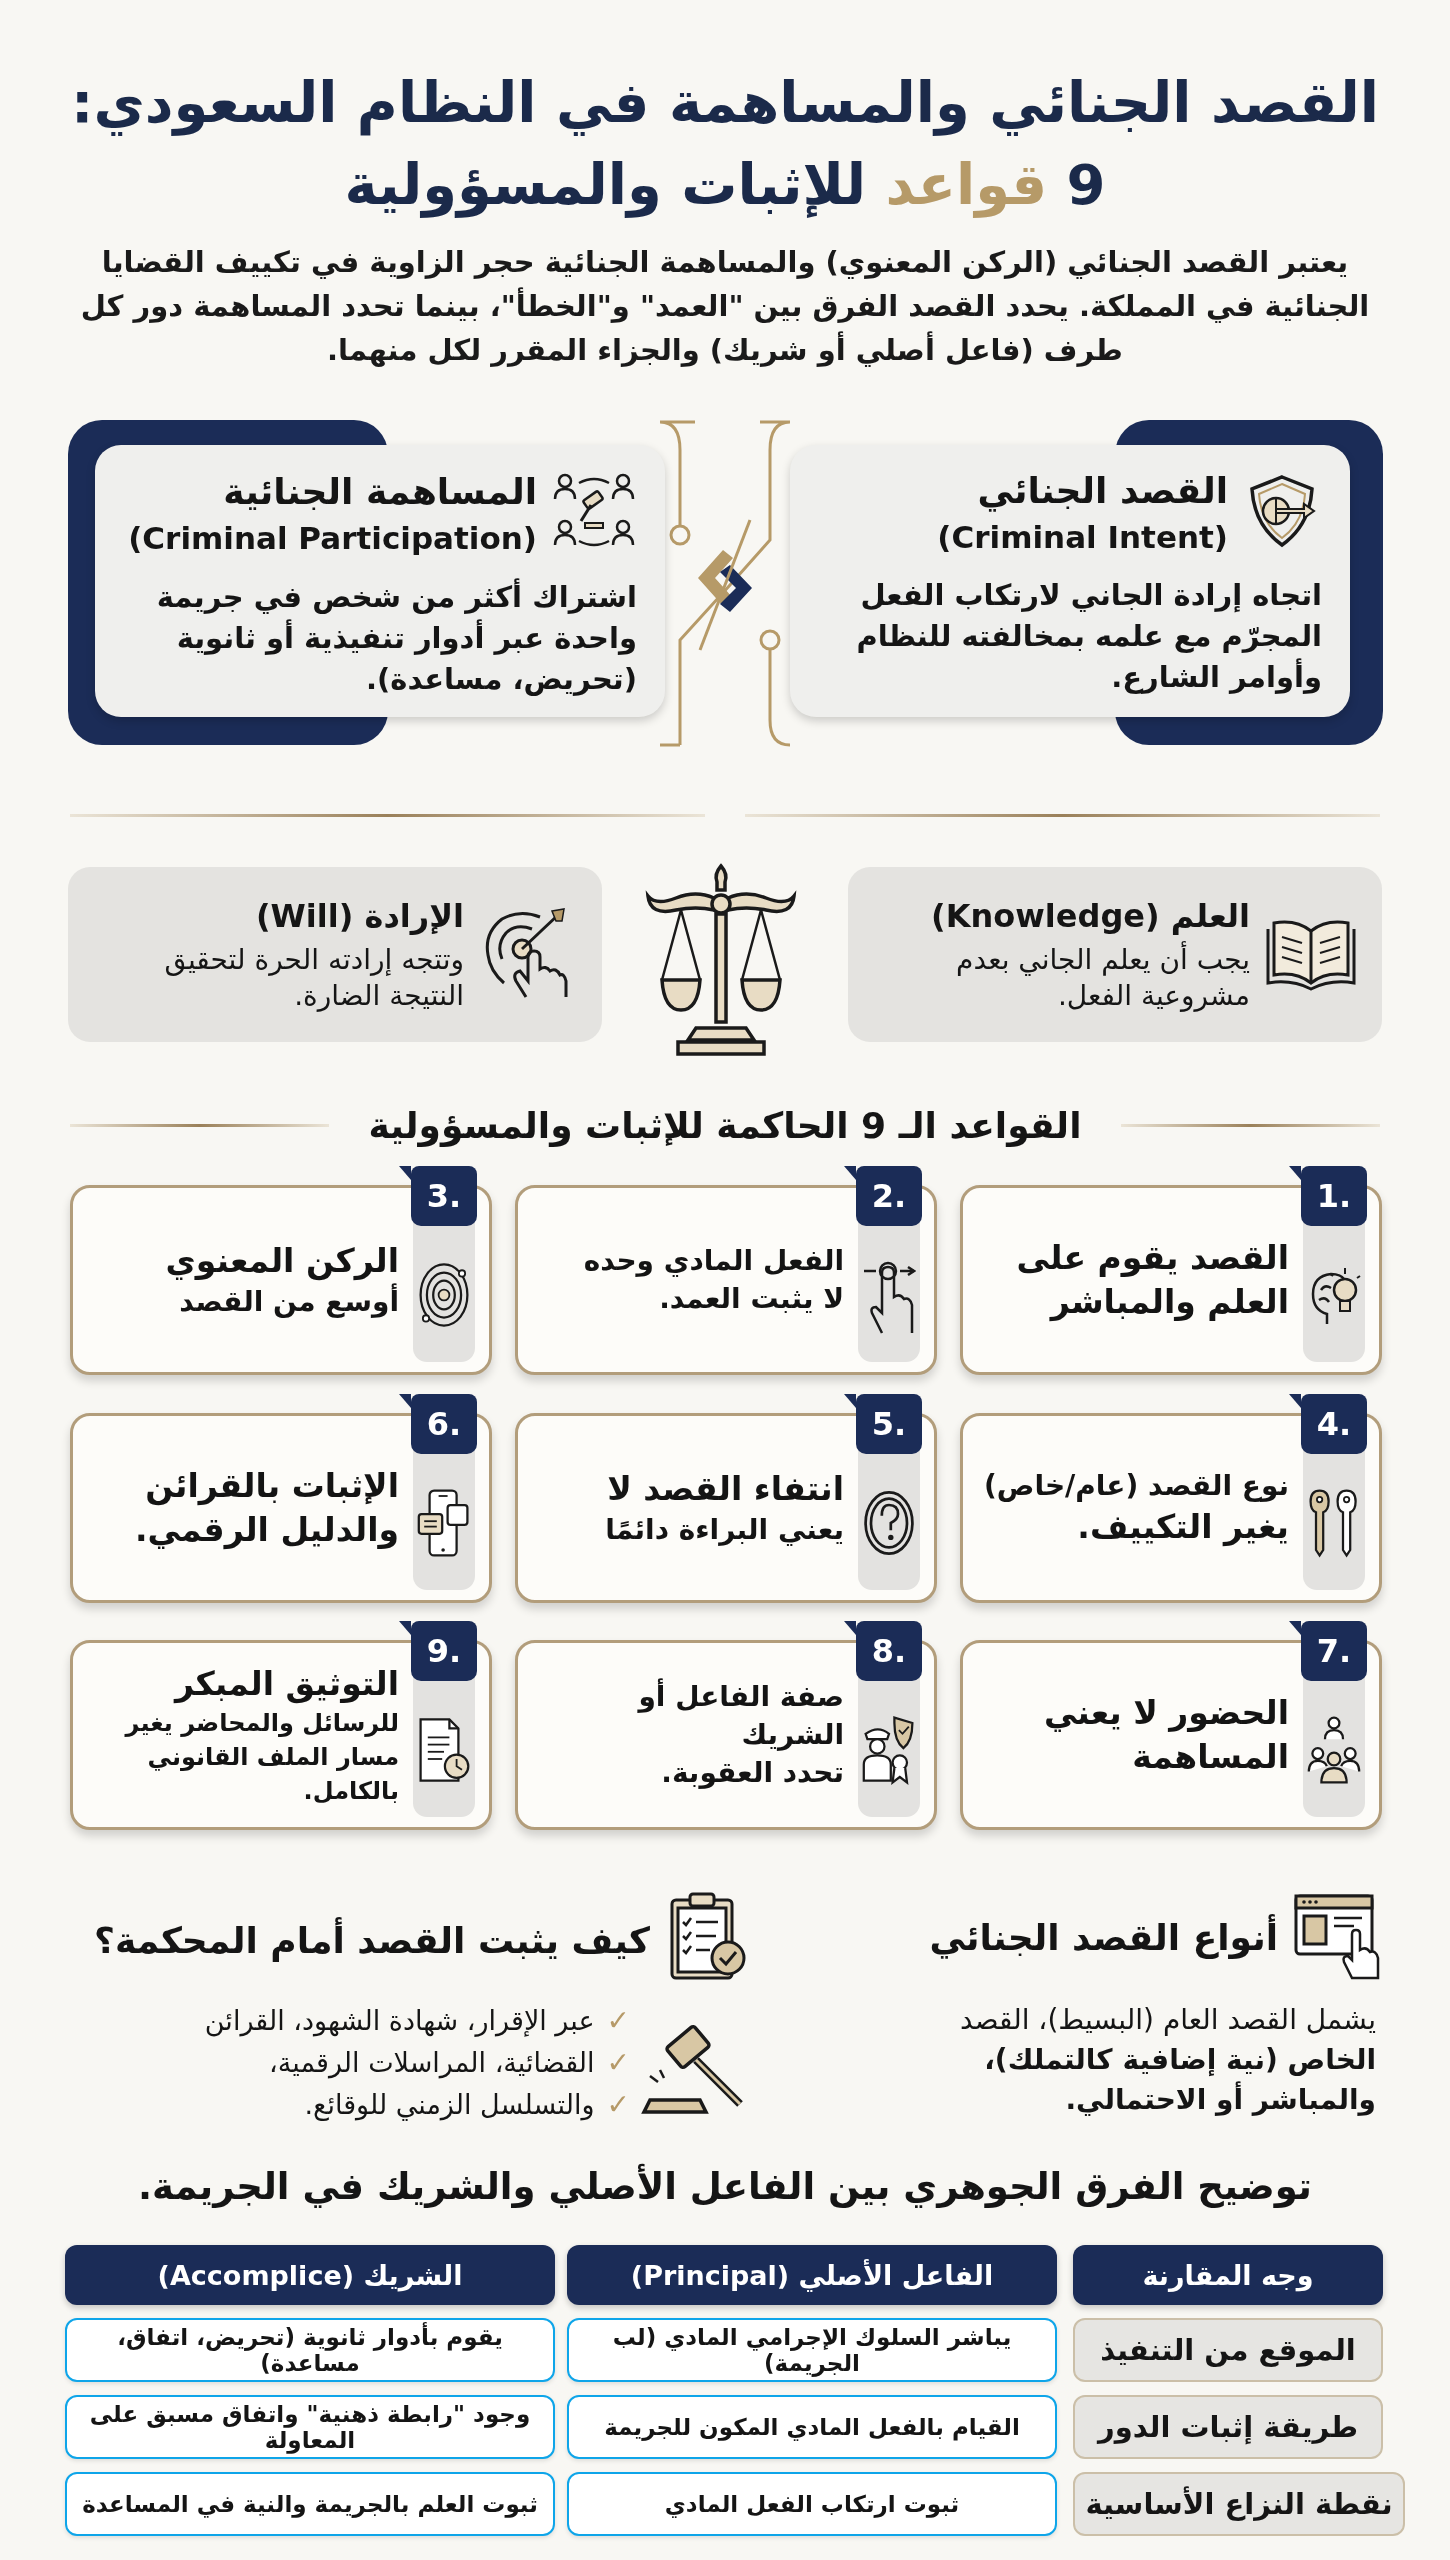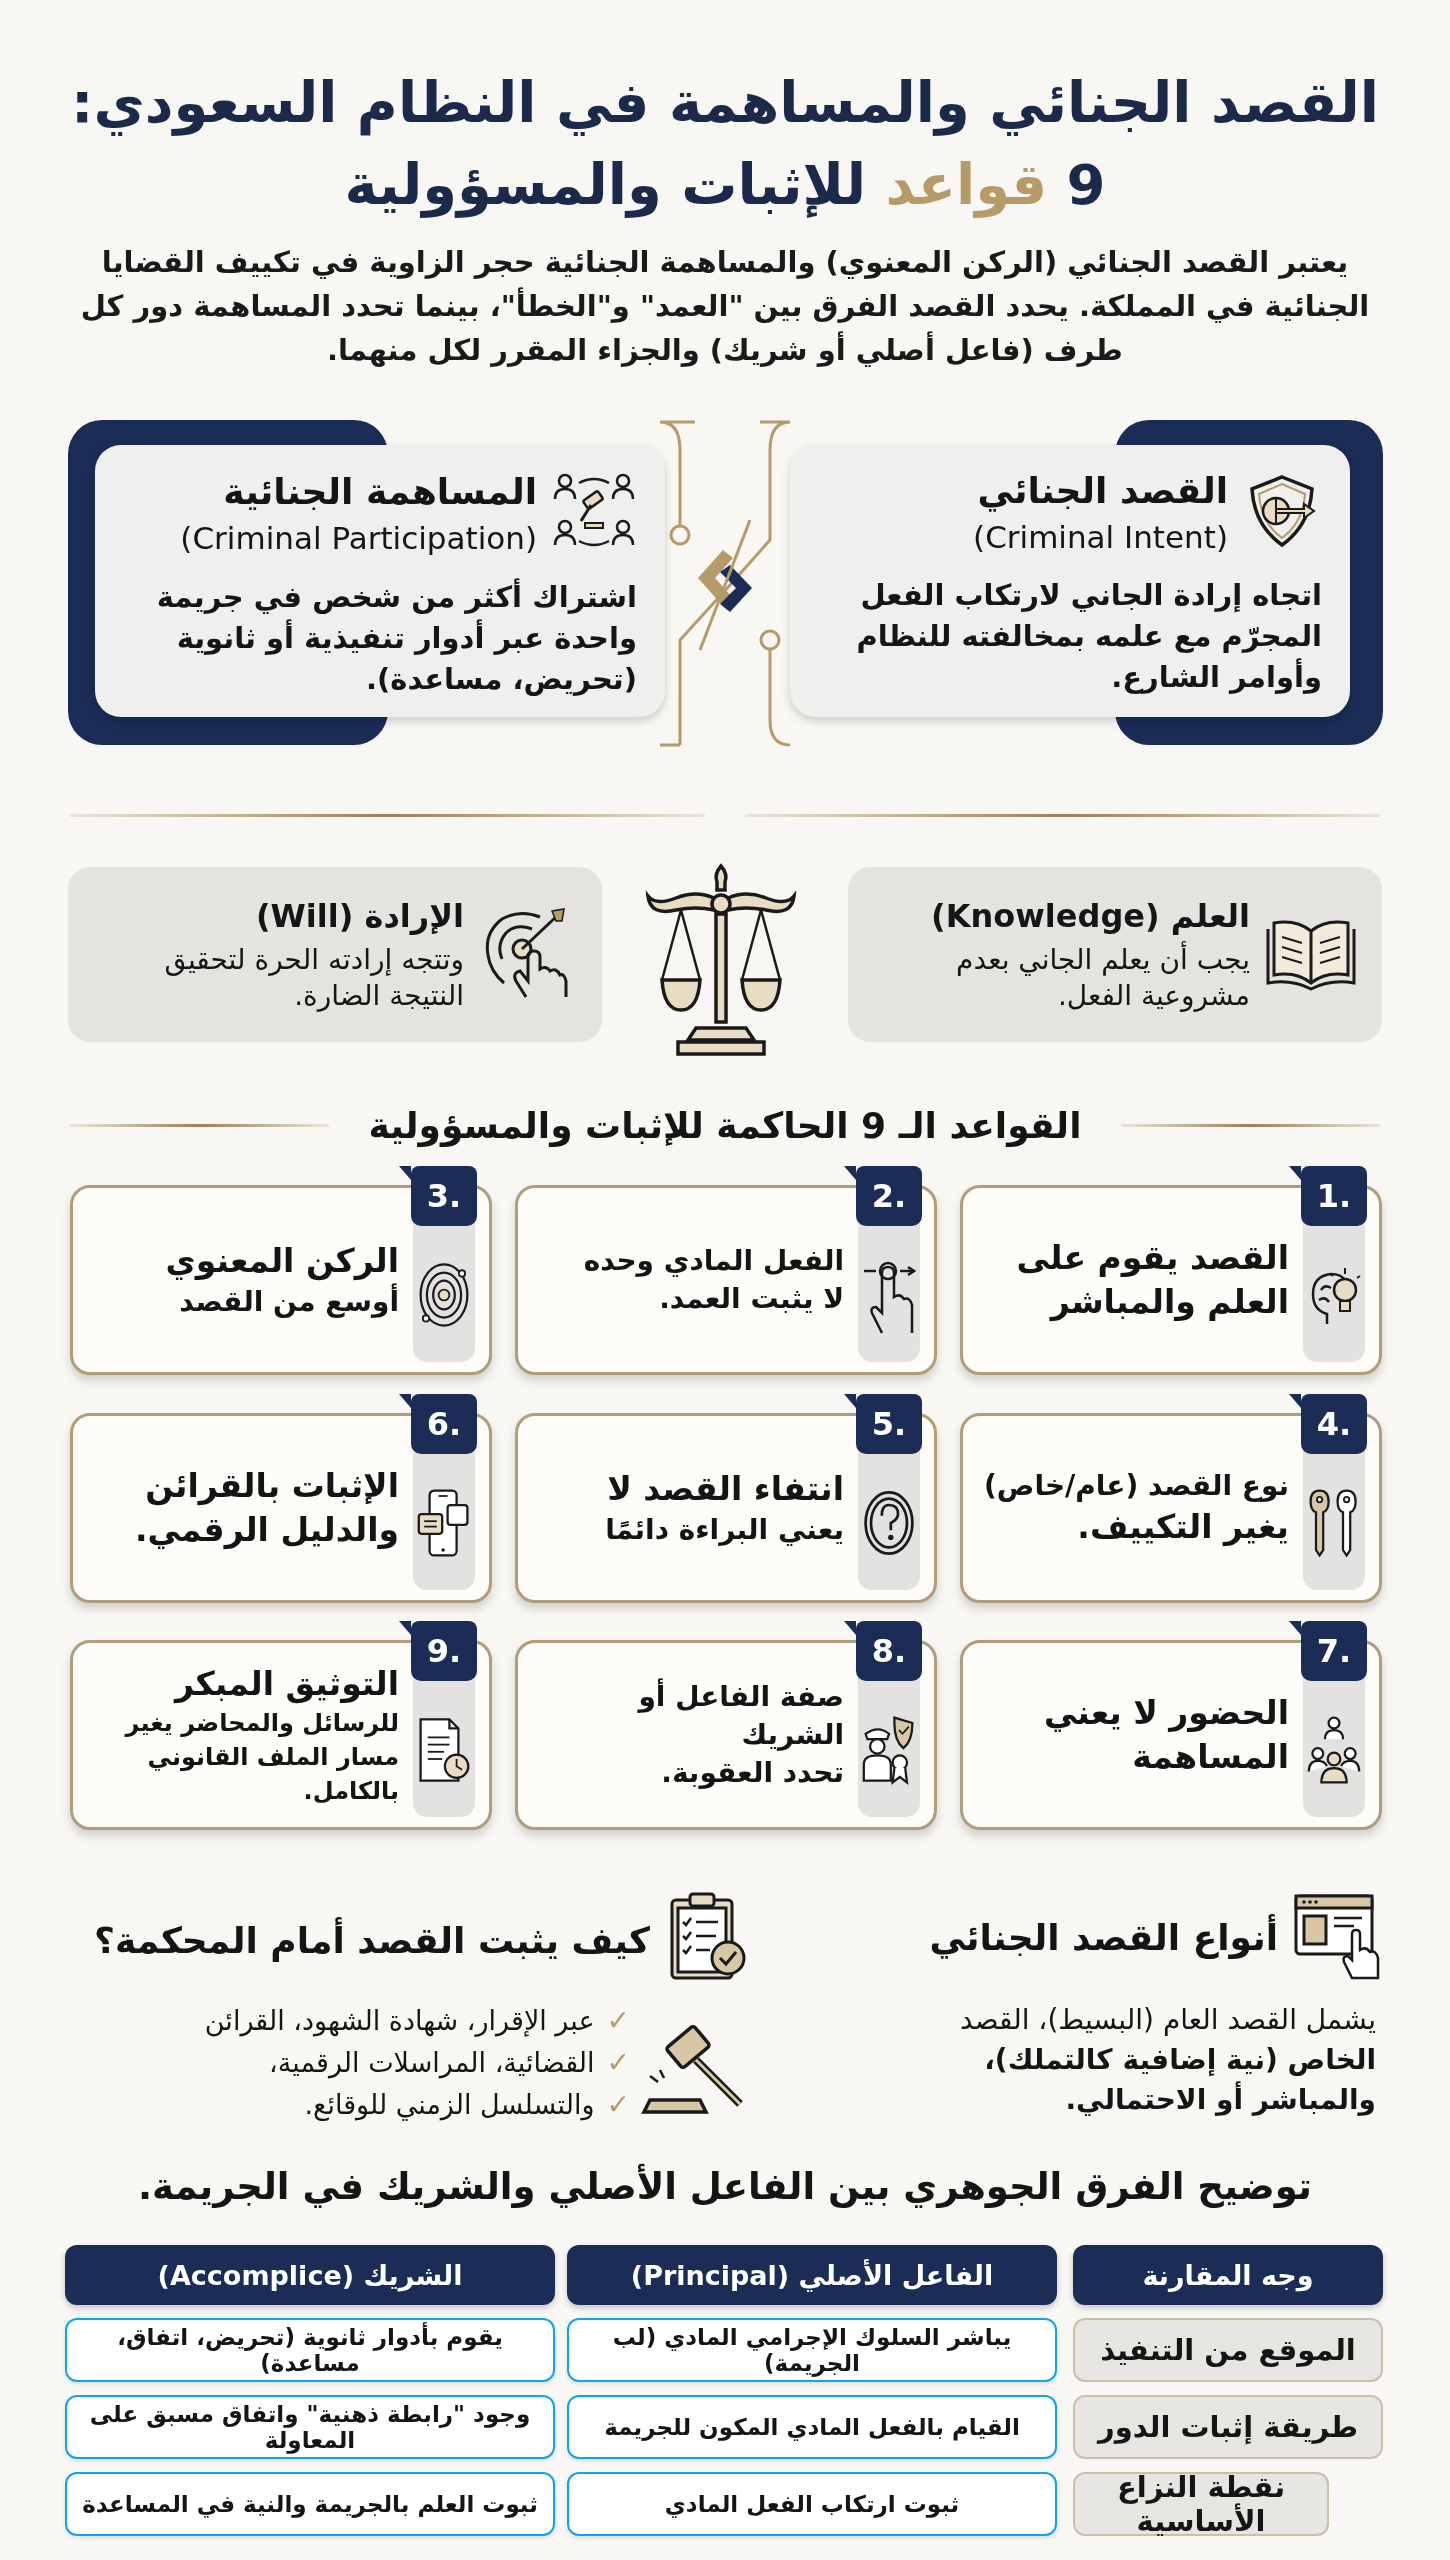--- a/index.html
+++ b/index.html
@@ -32,21 +32,21 @@
     position: absolute; top: 420px; height: 325px;
     border-radius: 34px; background: #1b2c57;
   }
   .def-card {
     position: absolute; background: #efefed; border-radius: 26px;
     box-shadow: 0 4px 10px rgba(0,0,0,.18);
     padding: 24px 28px 20px 12px;
   }
   .def-head { display: flex; align-items: center; gap: 14px; justify-content: flex-start; }
   .def-title { font-size: 36px; font-weight: bold; line-height: 44px; }
-  .def-sub { font-size: 31px; font-weight: normal; line-height: 40px; direction: ltr; text-align: right; margin-top: 4px; }
+  .def-sub { font-size: 31px; font-weight: bold; line-height: 40px; direction: ltr; text-align: right; margin-top: 4px; }
   .def-text { font-size: 29px; font-weight: bold; line-height: 41px; margin-top: 18px; }
   .icon-box { flex: 0 0 auto; }
 
   
   .section-head {
     position: absolute; left: 70px; right: 70px; height: 50px;
     display: flex; align-items: center; justify-content: center; gap: 40px;
   }
   .section-head .line { flex: 1; height: 3px; background: linear-gradient(90deg, rgba(182,154,104,.2), #9a8059, rgba(182,154,104,.2)); }
   .section-head .txt { font-size: 36px; font-weight: bold; white-space: nowrap; }
@@ -538,15 +538,15 @@
 <div class="cell head" style="left:65px;top:2245px;width:490px;">الشريك (Accomplice)</div>
 
 <div class="cell rowhead" style="left:1073px;top:2318px;width:310px;">الموقع من التنفيذ</div>
 <div class="cell row" style="left:567px;top:2318px;width:490px;">يباشر السلوك الإجرامي المادي (لب الجريمة)</div>
 <div class="cell row" style="left:65px;top:2318px;width:490px;">يقوم بأدوار ثانوية (تحريض، اتفاق، مساعدة)</div>
 
 <div class="cell rowhead" style="left:1073px;top:2395px;width:310px;">طريقة إثبات الدور</div>
 <div class="cell row" style="left:567px;top:2395px;width:490px;">القيام بالفعل المادي المكون للجريمة</div>
 <div class="cell row" style="left:65px;top:2395px;width:490px;">وجود "رابطة ذهنية" واتفاق مسبق على المعاولة</div>
 
-<div class="cell rowhead" style="left:1073px;top:2472px;width:256px;">نقطة النزاع الأساسية</div>
+<div class="cell rowhead" style="left:1073px;top:2472px;width:332px;">نقطة النزاع الأساسية</div>
 <div class="cell row" style="left:567px;top:2472px;width:490px;">ثبوت ارتكاب الفعل المادي</div>
 <div class="cell row" style="left:65px;top:2472px;width:490px;">ثبوت العلم بالجريمة والنية في المساعدة</div>
 
 </body></html>

